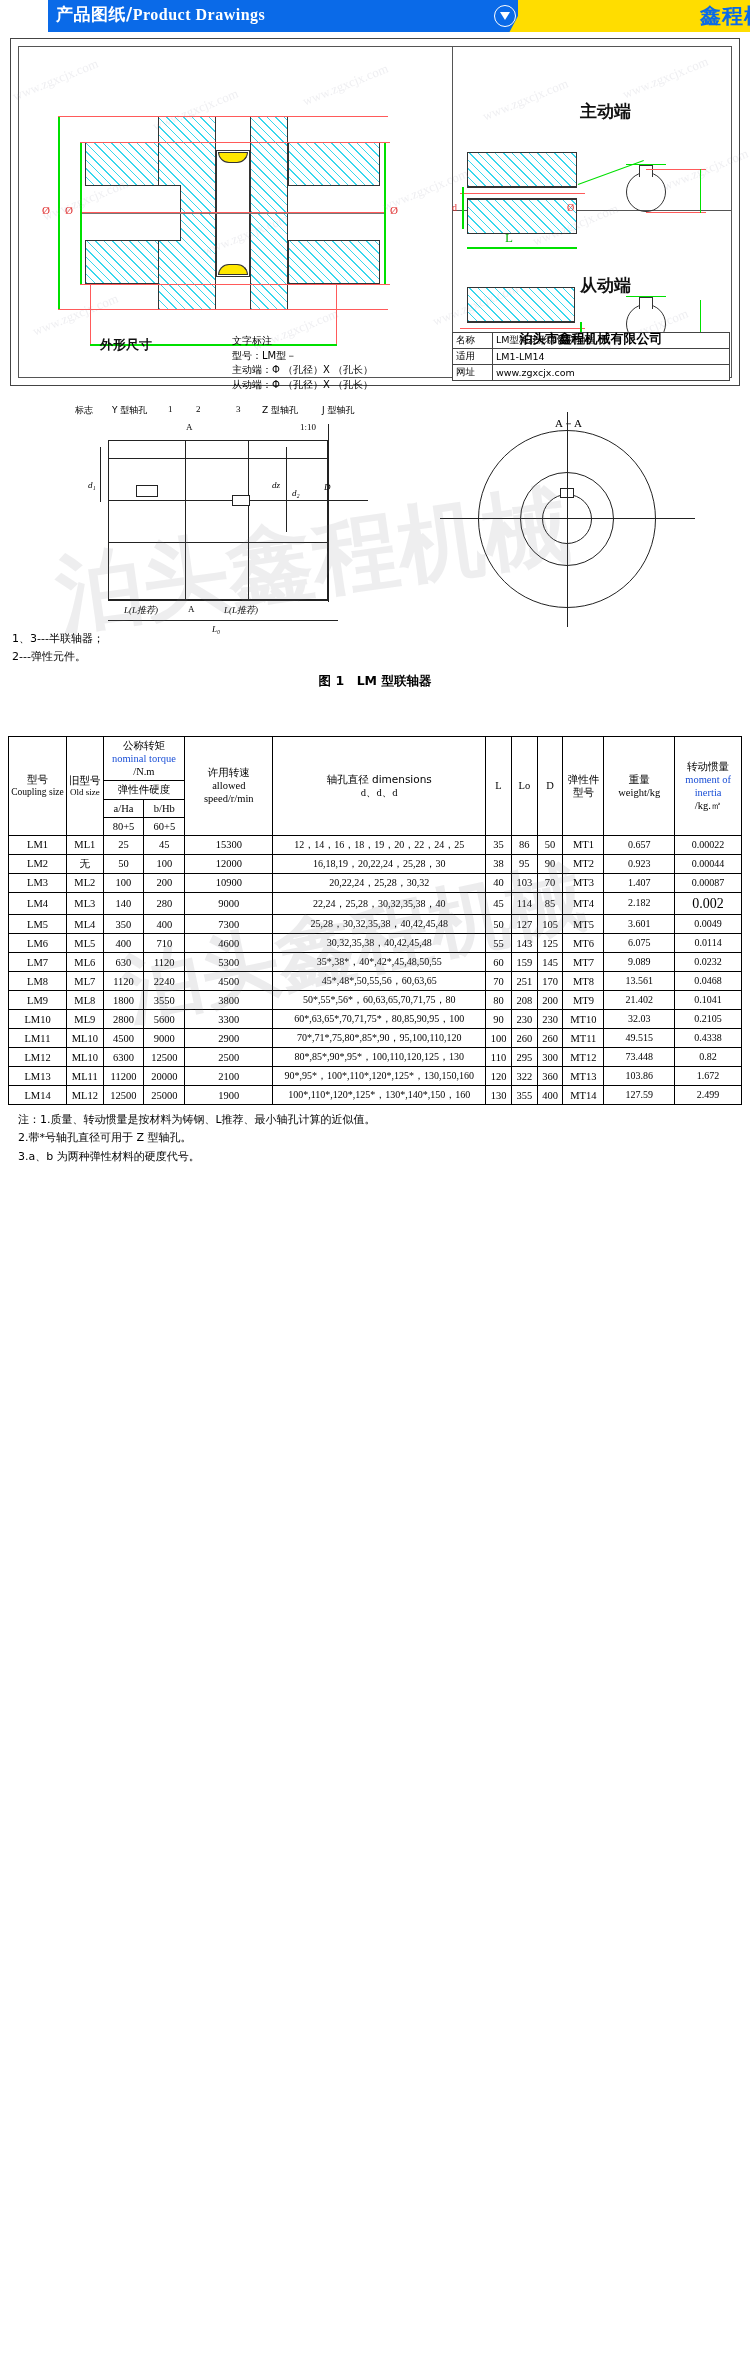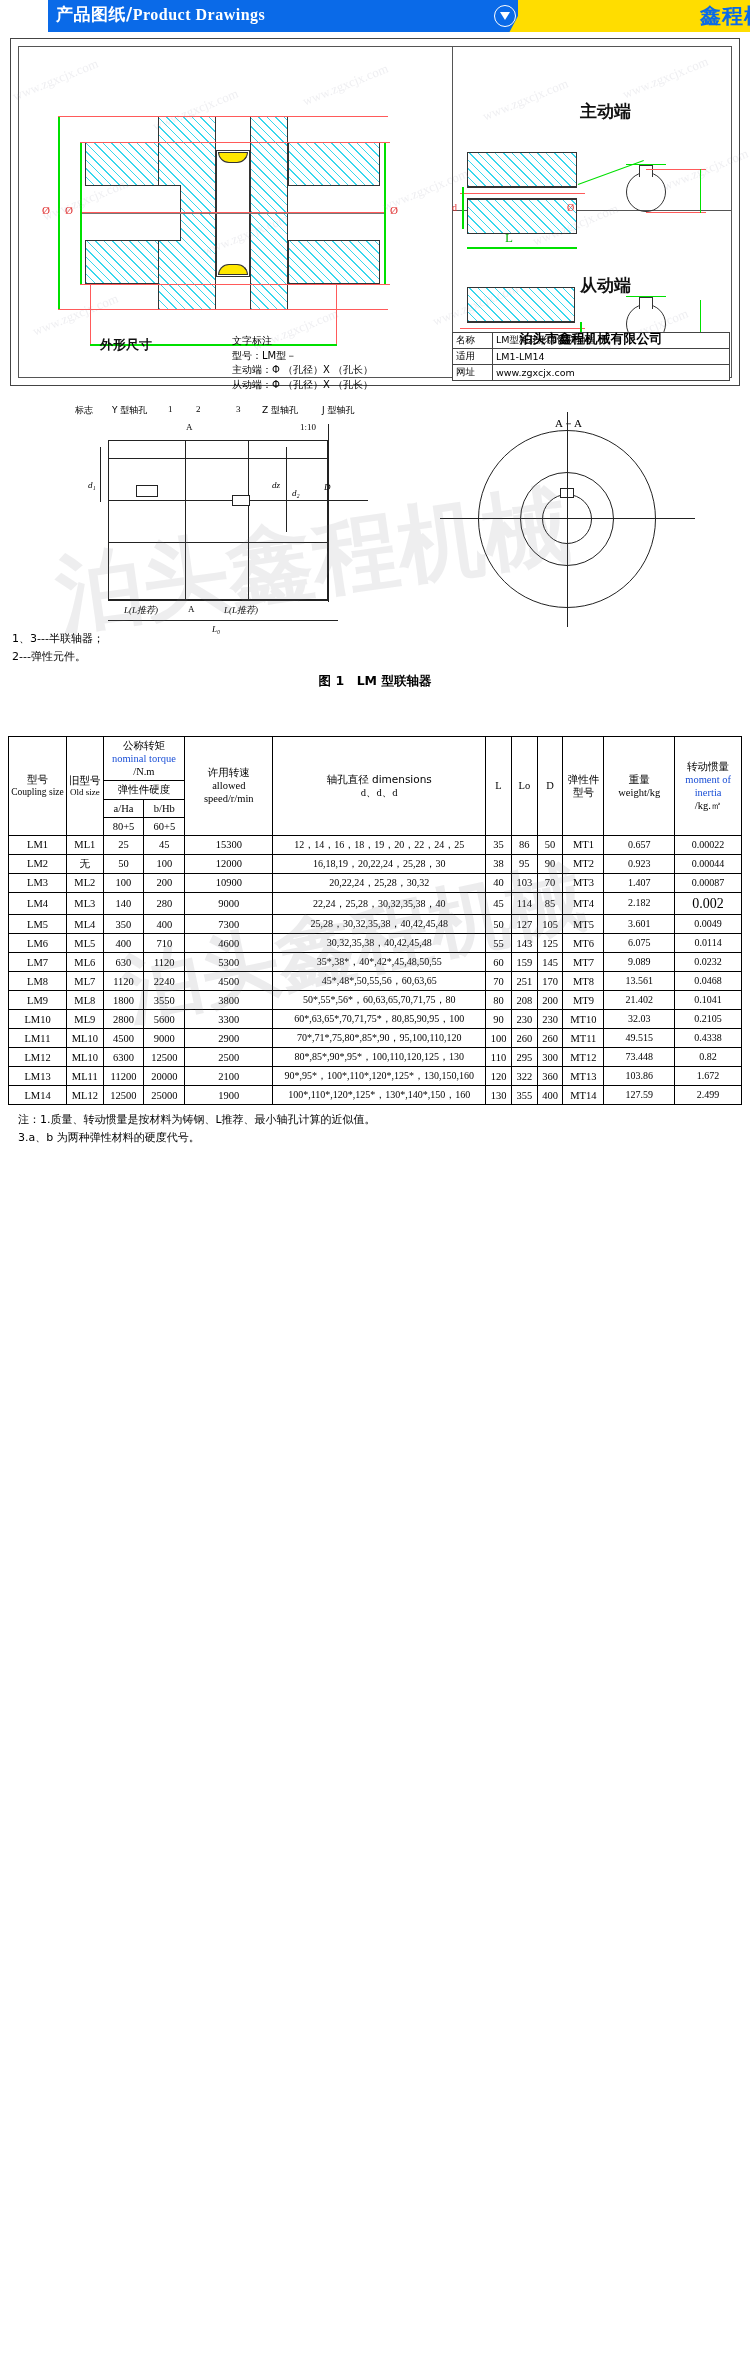--- a/index.html
+++ b/index.html
@@ -597,17 +597,18 @@
             <td>400</td>
             <td>MT14</td>
             <td style="font-size: 10px;">127.59</td>
             <td style="font-size: 10px;">2.499</td>
           </tr>
         </tbody>
     </table>
 
     <div class="tblnote">
       <div>注：1.质量、转动惯量是按材料为铸钢、L推荐、最小轴孔计算的近似值。</div>
+      <div>2.带*号轴孔直径可用于 Z 型轴孔。</div>
       <div>3.a、b 为两种弹性材料的硬度代号。</div>
     </div>
   </div>
 
 </div>
 
 </body></html>

